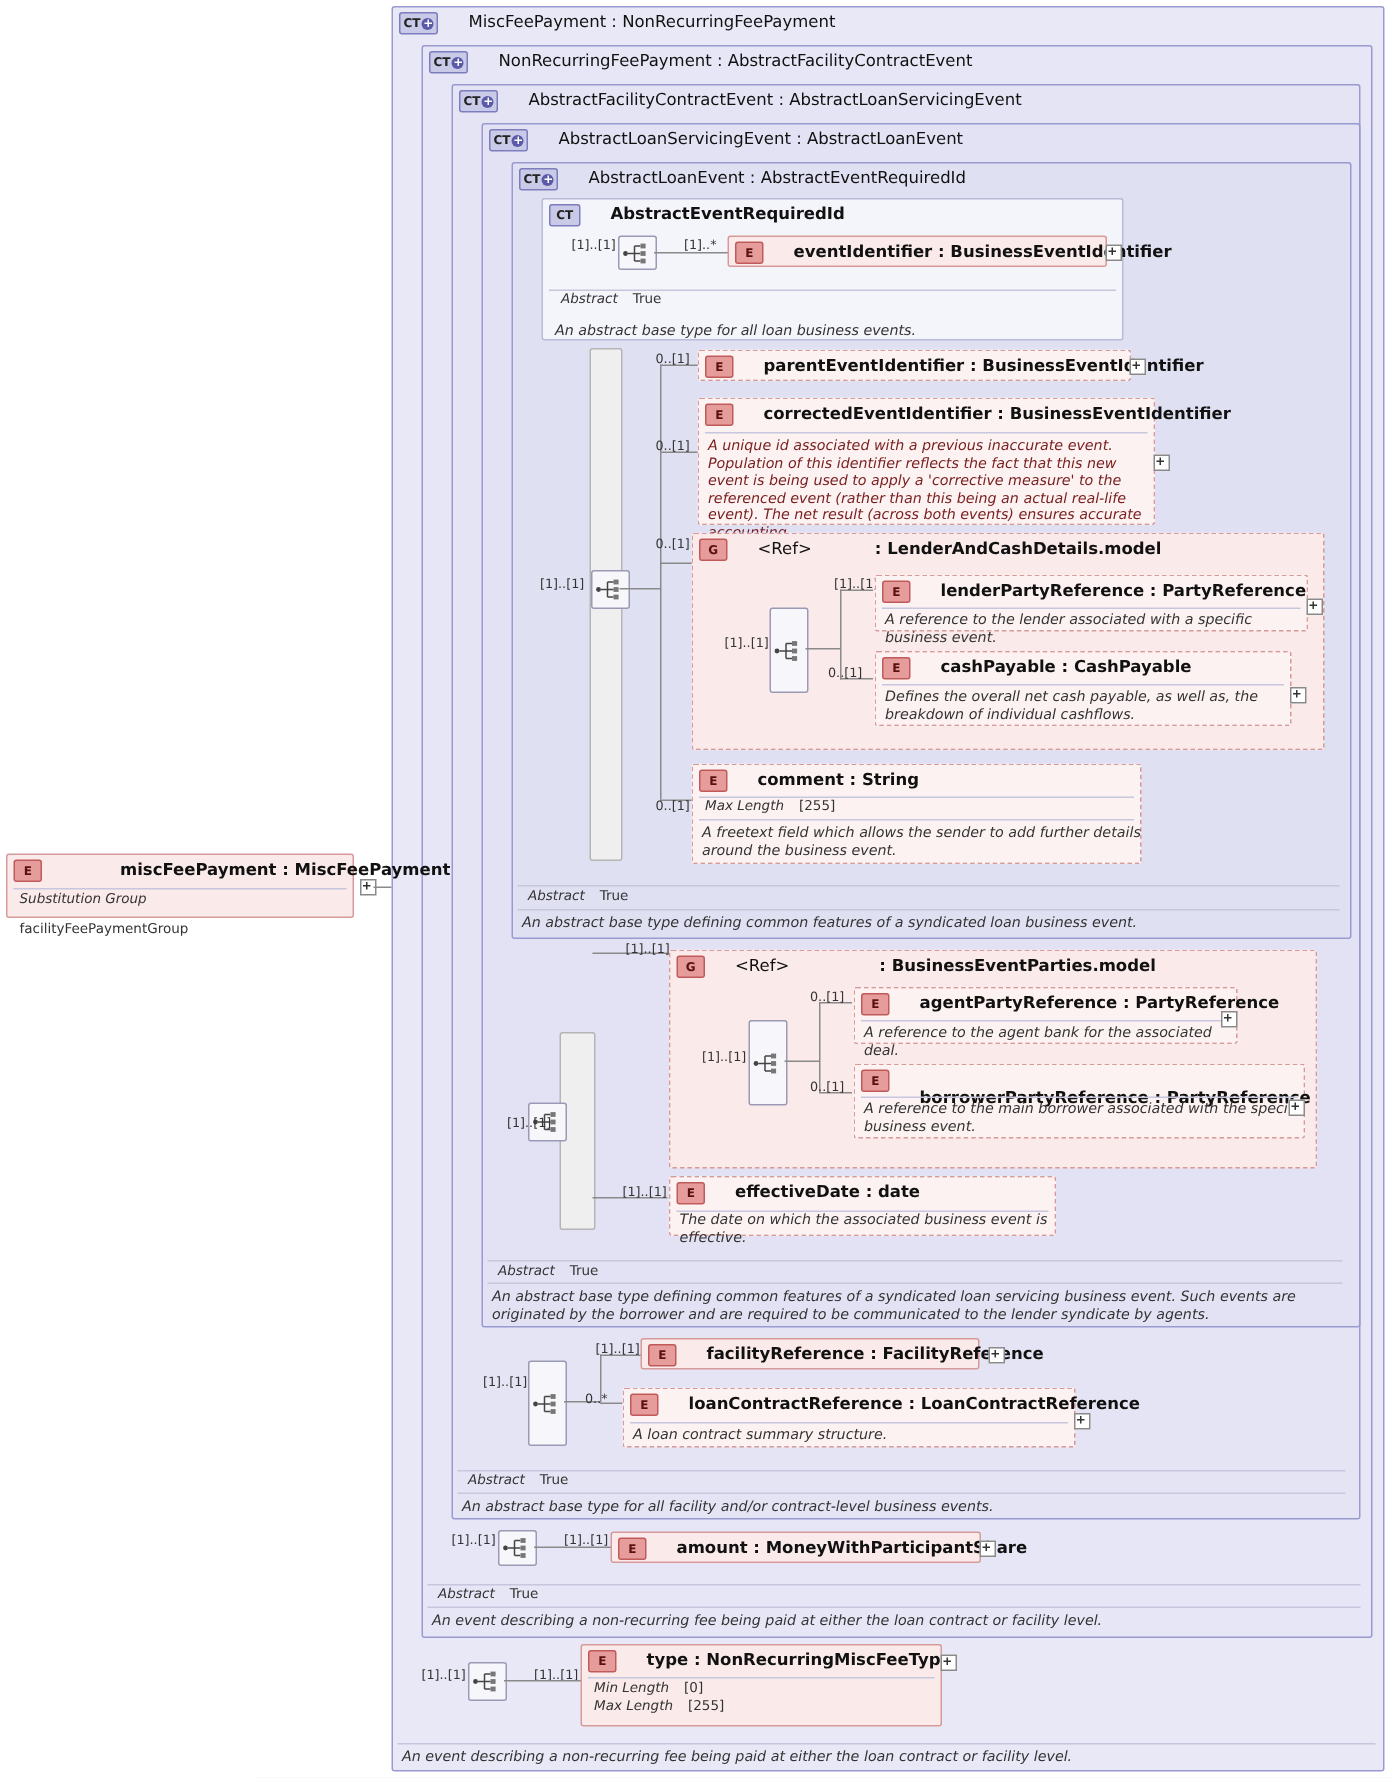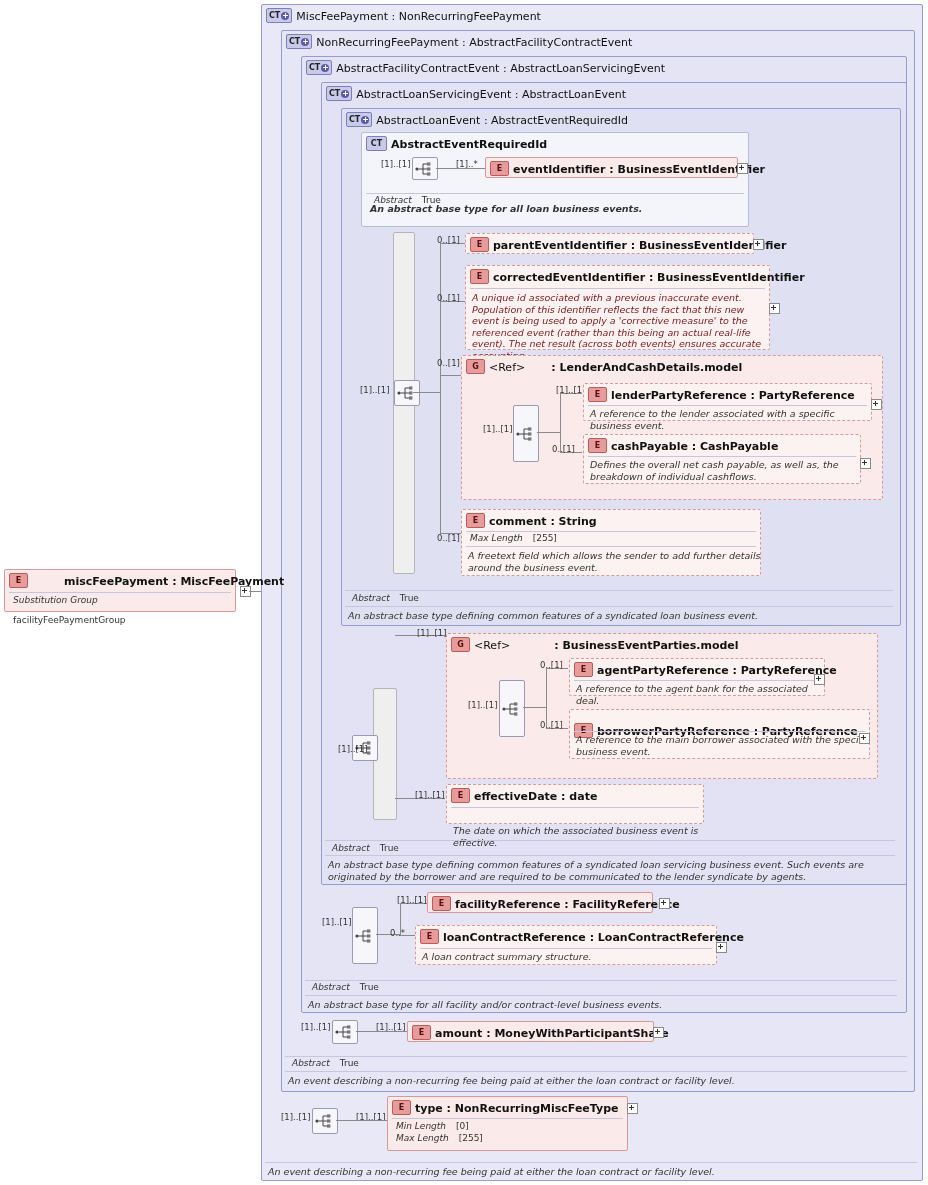--- a/index.html
+++ b/index.html
@@ -18,21 +18,21 @@
 
   
   .abs-panel{border:1px solid #b9b9d8;background:#f4f4fb;border-radius:2px;}
 
   
   .el{border:1px solid #d79a9a;background:#fbeaea;border-radius:2px;}
   .el.dashed{border-style:dashed;background:#fdf2f2;}
   .grp{border:1px dashed #d79a9a;background:#fbeaea;border-radius:2px;}
   .grp-inner{border:1px dashed #d79a9a;background:#fdf2f2;border-radius:2px;}
 
-  .hdr{display:flex;align-items:flex-end;gap:4px;padding:2px 4px;white-space:nowrap;}
+  .hdr{display:flex;align-items:flex-start;gap:20px;padding:2px 4px;white-space:nowrap;}
   .title{font-size:11px;color:#111;}
 
   
   .tag{display:inline-flex;align-items:center;justify-content:center;
        border:1px solid #7d7dbe;background:#c9c9e8;color:#222;
        font-size:8px;font-weight:bold;border-radius:2px;height:13px;min-width:15px;padding:0 2px;letter-spacing:0;}
   .tag-e{border:1px solid #c05a5a;background:#e79c9c;color:#5b1010;width:13px;min-width:13px;height:13px;font-size:8px;}
   .tag-g{border:1px solid #c05a5a;background:#e79c9c;color:#5b1010;width:13px;min-width:13px;height:13px;font-size:8px;}
   .tag-ct{gap:1px;}
   .plusdot{display:inline-block;width:8px;height:8px;border-radius:50%;background:#5a5aa8;position:relative;}
@@ -112,21 +112,21 @@
   <div class="box abs-panel" style="left:361px;top:132px;width:388px;height:95px;">
     <div class="hdr" style="padding-top:3px;">
       <span class="tag">CT</span>
       <span class="title" style="font-weight:bold;">AbstractEventRequiredId</span>
     </div>
     <div class="sep" style="top:60px;"></div>
     <div class="prop" style="position:absolute;top:62px;left:8px;">
       <i>Abstract</i>
       <span>True</span>
     </div>
-    <div class="doc" style="position:absolute;top:68px;left:4px;width:370px;font-weight:bold;">An abstract base type for all loan business events.</div>
+    <div class="doc" style="position:absolute;top:80px;left:4px;width:370px;">An abstract base type for all loan business events.</div>
   </div>
 
   <div class="seq" style="left:412px;top:157px;width:24px;height:21px;">
     <svg class="seqi" viewBox="0 0 22 16">
       <circle cx="3" cy="8" r="1.6" fill="#444"></circle>
       <line x1="4.6" y1="8" x2="9" y2="8" stroke="#444" stroke-width="1"></line>
       <line x1="9" y1="3" x2="9" y2="13" stroke="#444" stroke-width="1"></line>
       <line x1="9" y1="3" x2="13" y2="3" stroke="#444" stroke-width="1"></line>
       <line x1="9" y1="8" x2="13" y2="8" stroke="#444" stroke-width="1"></line>
       <line x1="9" y1="13" x2="13" y2="13" stroke="#444" stroke-width="1"></line>
@@ -330,21 +330,21 @@
     <div class="doc" style="position:absolute;top:22px;left:2px;width:295px;">A reference to the main borrower associated with the specific business event.</div>
   </div>
   <div class="exp" style="left:859px;top:733px;"></div>
 
   <div class="box el dashed" style="left:446px;top:784px;width:258px;height:40px;">
     <div class="hdr" style="padding-top:3px;">
       <span class="tag tag-e">E</span>
       <span class="title" style="font-weight:bold;">effectiveDate : date</span>
     </div>
     <div class="sep" style="top:22px;"></div>
-    <div class="doc" style="position:absolute;top:38px;left:2px;width:252px;">The date on which the associated business event is effective.</div>
+    <div class="doc" style="position:absolute;top:21px;left:2px;width:252px;">The date on which the associated business event is effective.</div>
   </div>
 
   <div class="sep" style="left:325px;top:840px;width:570px;"></div>
   <div class="prop" style="position:absolute;top:843px;left:328px;">
     <i>Abstract</i>
     <span>True</span>
   </div>
   <div class="sep" style="left:325px;top:855px;width:570px;"></div>
   <div class="doc" style="position:absolute;top:857px;left:324px;width:572px;">An abstract base type defining common features of a syndicated loan servicing business event. Such events are originated by the borrower and are required to be communicated to the lender syndicate by agents.</div>
 

